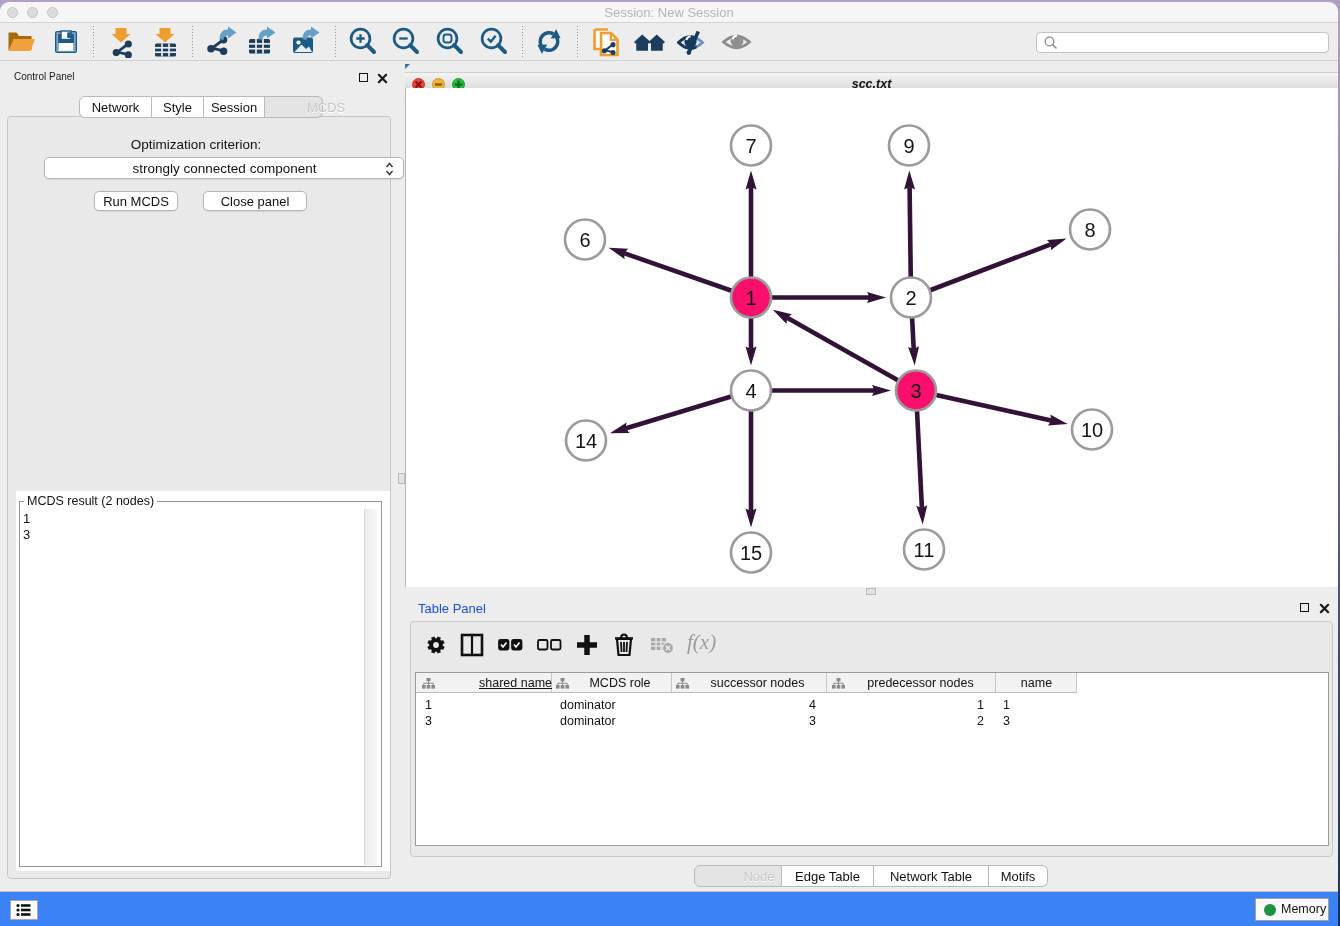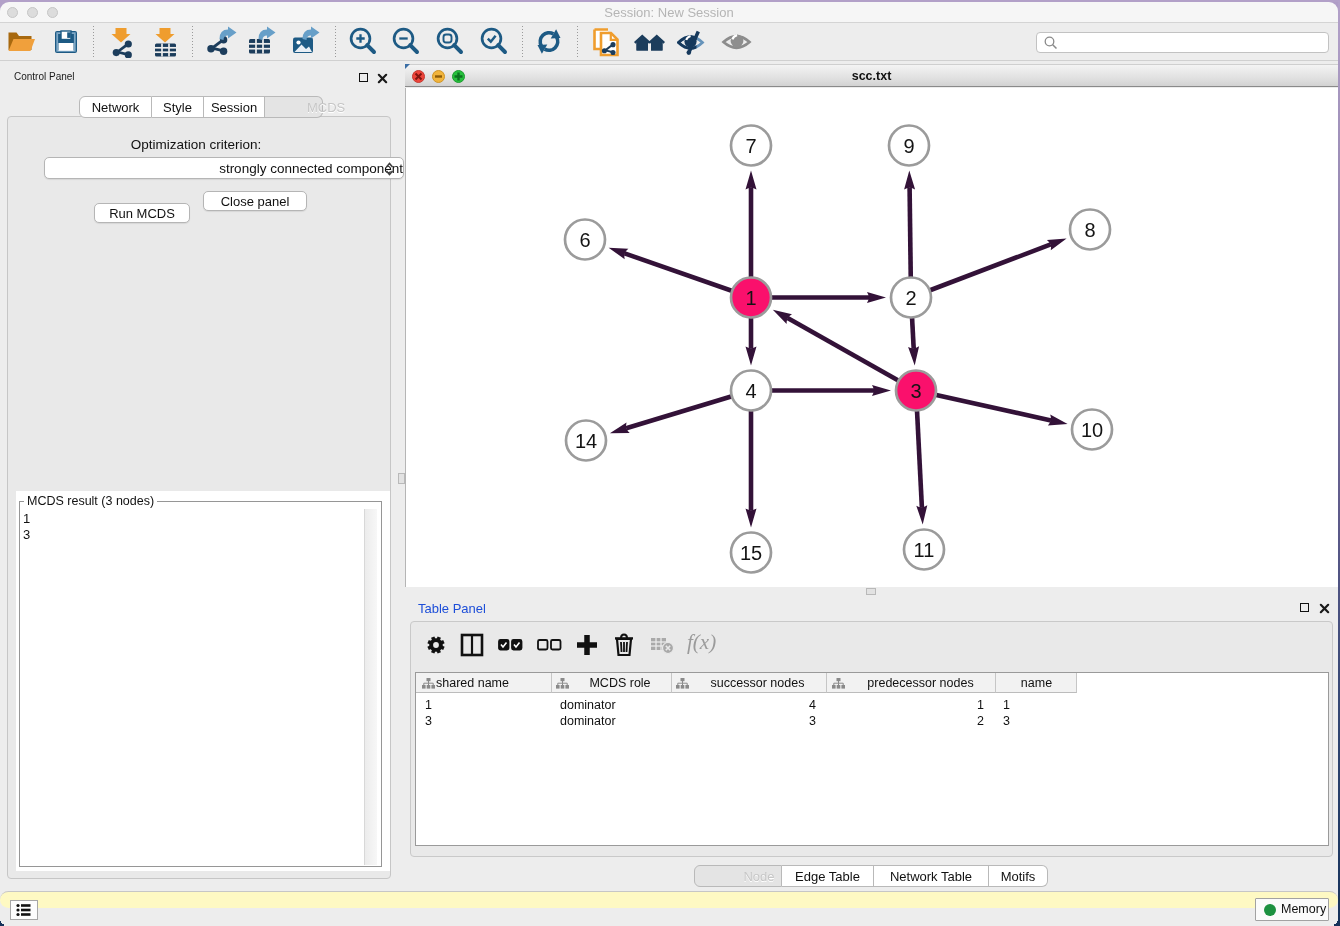--- a/index.html
+++ b/index.html
@@ -32,42 +32,42 @@
          text-align:center; }
   .tab.first { border-left:1px solid #b9b9b9; border-radius:6px 0 0 6px; }
   .tab.last { border-radius:0 6px 6px 0; }
   .tab.sel { background:#e4e4e4; color:#c6c6c6; text-shadow:0 1px 0 #fff;padding-left:42px; }
   
   .btn { position:absolute; height:20px; background:#fff; border:1px solid #b5b5b5;
          border-radius:5px; font-size:13px; color:#111; text-align:center;
          line-height:19px; box-shadow:0 1px 1px rgba(0,0,0,0.08); }
   
   #netwin { left:405px; top:64px; width:933px; height:523px; }
-  #nettb { position:absolute; left:0; top:0; width:933px; height:23px;
+  #nettb { position:absolute; left:0; top:8px; width:933px; height:23px;
            background:linear-gradient(#f4f4f4,#dedede 70%,#d2d2d2);
-           border-top:1px solid #cfcfcf; border-bottom:1px solid #8a8a8a; }
+           border-top:1px solid #cfcfcf; border-bottom:1px solid #8a8a8a;font-style:italic; }
   .light { position:absolute; top:5px; width:13px; height:13px; border-radius:50%; }
   #netcanvas { position:absolute; left:0; top:24px; width:933px; height:499px;
                background:#fff; border-left:1px solid #b5b5b5; }
   #nettitle { position:absolute; left:0; right:0; top:4px; text-align:center;
               font-size:12.5px; font-weight:bold; color:#111; }
   
   #tp { left:405px; top:597px; width:933px; height:294px; background:#ededed; }
   #tphead { position:absolute; left:13px; top:4px; font-size:13px; color:#1d4ed8; }
   #tpbody { position:absolute; left:5px; top:24px; width:923px; height:236px;
             background:#e9e9e9; border:1px solid #c9c9c9; border-radius:4px; }
   #tbl { position:absolute; left:10px; top:75px; width:914px; height:174px;
          background:#fff; border:1px solid #9a9a9a; }
   .hc { position:absolute; top:0; height:20px; background:#f2f2f2;
         border-right:1px solid #c6c6c6; border-bottom:1px solid #bcbcbc;
         font-size:13px; color:#111; text-align:center; line-height:20px; }
   .cell { position:absolute; font-size:12.5px; color:#111; height:16px; line-height:16px; }
   
-  #status { left:0; top:891px; width:1338px; height:17px; background:#fef9c3;
-            border-top:1px solid #c6c6c6;border-radius:10px; }
+  #status { left:0; top:891px; width:1338px; height:35px; background:#3b82f6;
+            border-top:1px solid #c6c6c6; }
   svg text { font-family:"Liberation Sans",sans-serif; }
 </style>
 </head>
 <body>
 <div class="abs" style="left:0; top:0; width:1340px; height:2px; background:#b2a0c8;"></div>
 <div class="abs" style="left:0; top:2px; width:10px; height:10px; background:radial-gradient(circle at 10px 10px, rgba(0,0,0,0) 9px, #b2a0c8 9px);"></div>
 <div class="abs" style="left:1328px; top:2px; width:10px; height:10px; background:radial-gradient(circle at 0px 10px, rgba(0,0,0,0) 9px, #af9dc6 9px);"></div>
 <div class="abs" style="left:0; top:921px; width:4px; height:5px; background:radial-gradient(circle at 4px 0px, rgba(0,0,0,0) 3.5px, #16325a 3.5px);"></div>
 <div class="abs" style="left:1334px; top:921px; width:4px; height:5px; background:radial-gradient(circle at 0px 0px, rgba(0,0,0,0) 3.5px, #16325a 3.5px);"></div>
 
@@ -220,32 +220,32 @@
       <path d="M2 2 L10 10 M10 2 L2 10" stroke="#1a1a1a" stroke-width="2.4" stroke-linecap="round"></path>
     </svg>
   <div id="cpbody"></div>
   <div class="tabrow" style="left:79px; top:35px;">
     <div class="tab first" style="width:73px;">Network</div>
       <div class="tab" style="width:52px;">Style</div>
       <div class="tab" style="width:61px;">Session</div>
       <div class="tab sel last" style="width:58px;">MCDS</div>
   </div>
   <div style="position:absolute; left:0; top:76px; width:392px; text-align:center; font-size:13.5px; color:#111;">Optimization criterion:</div>
-  <div class="btn" style="left:44px; top:96px; width:360px; height:22px; text-align:right; line-height:21px; padding-left:1px; font-size:13.5px;">strongly connected component
+  <div class="btn" style="left:44px; top:96px; width:360px; height:22px; text-align:center; line-height:21px; padding-left:1px; font-size:13.5px;">strongly connected component
     <svg style="position:absolute; right:9px; top:4px;" width="9" height="14" viewBox="0 0 9 14">
         <path d="M1.5 5 L4.5 1.5 L7.5 5" fill="none" stroke="#3c3c3c" stroke-width="1.5"></path>
         <path d="M1.5 9 L4.5 12.5 L7.5 9" fill="none" stroke="#3c3c3c" stroke-width="1.5"></path>
       </svg>
   </div>
-  <div class="btn" style="left:94px; top:130px; width:96px;margin-top:12px;">Run MCDS</div>
+  <div class="btn" style="left:94px; top:130px; width:84px;">Run MCDS</div>
   <div class="btn" style="left:203px; top:130px; width:104px;">Close panel</div>
 
   <div style="position:absolute; left:16px; top:430px; width:374px; height:380px; background:#fff;"></div>
   <div style="position:absolute; left:19px; top:440px; width:363px; height:366px; border:1px solid #969696;"></div>
-  <div style="position:absolute; left:24px; top:433px; background:#fff; padding:0 3px; font-size:12.5px; color:#111;">MCDS result (3 nodes)</div>
+  <div style="position:absolute; left:24px; top:433px; background:#fff; padding:0 3px; font-size:12.5px; color:#111;">MCDS result (2 nodes)</div>
   <div style="position:absolute; left:23px; top:450px; font-size:13px; color:#111; line-height:16px;">1<br>3</div>
   <div style="position:absolute; left:364px; top:448px; width:13px; height:356px; background:linear-gradient(90deg,#ececec,#f7f7f7); border-left:1px solid #d8d8d8;"></div>
 </div>
 
 <div class="abs" id="netwin">
   <svg style="position:absolute; left:0px; top:0px; z-index:3;" width="5" height="5" viewBox="0 0 5 5">
       <path d="M0 0 L5 0 L0 5 Z" fill="#3b6ea5"></path>
     </svg>
   <div id="nettb">
     <div class="light" style="left:7px; background:#ee453b; border:1px solid #c33931;"></div>
@@ -392,21 +392,21 @@
     <div class="hc" style="left:580px; width:81px;"></div>
     <svg style="position:absolute; left:6px; top:5px;" width="13" height="11" viewBox="0 0 13 11">
         <g fill="#8a8a8a">
           <rect x="4.5" y="0" width="4" height="3.2"></rect>
           <rect x="0" y="7" width="3.6" height="3.6"></rect>
           <rect x="4.7" y="7" width="3.6" height="3.6"></rect>
           <rect x="9.4" y="7" width="3.6" height="3.6"></rect>
           <path d="M6.5 3 L6.5 5.2 M1.8 7 L1.8 5.2 L11.2 5.2 L11.2 7 M6.5 5.2 L6.5 7" stroke="#8a8a8a" stroke-width="1" fill="none"></path>
         </g>
       </svg>
-      <div class="cell" style="left:20px; top:2px; width:116px; text-align:left;">shared name</div>
+      <div class="cell" style="left:20px; top:2px; width:116px; text-align:right;text-decoration:underline;">shared name</div>
       <svg style="position:absolute; left:140px; top:5px;" width="13" height="11" viewBox="0 0 13 11">
         <g fill="#8a8a8a">
           <rect x="4.5" y="0" width="4" height="3.2"></rect>
           <rect x="0" y="7" width="3.6" height="3.6"></rect>
           <rect x="4.7" y="7" width="3.6" height="3.6"></rect>
           <rect x="9.4" y="7" width="3.6" height="3.6"></rect>
           <path d="M6.5 3 L6.5 5.2 M1.8 7 L1.8 5.2 L11.2 5.2 L11.2 7 M6.5 5.2 L6.5 7" stroke="#8a8a8a" stroke-width="1" fill="none"></path>
         </g>
       </svg>
       <div class="cell" style="left:152px; top:2px; width:104px; text-align:center;">MCDS role</div>

